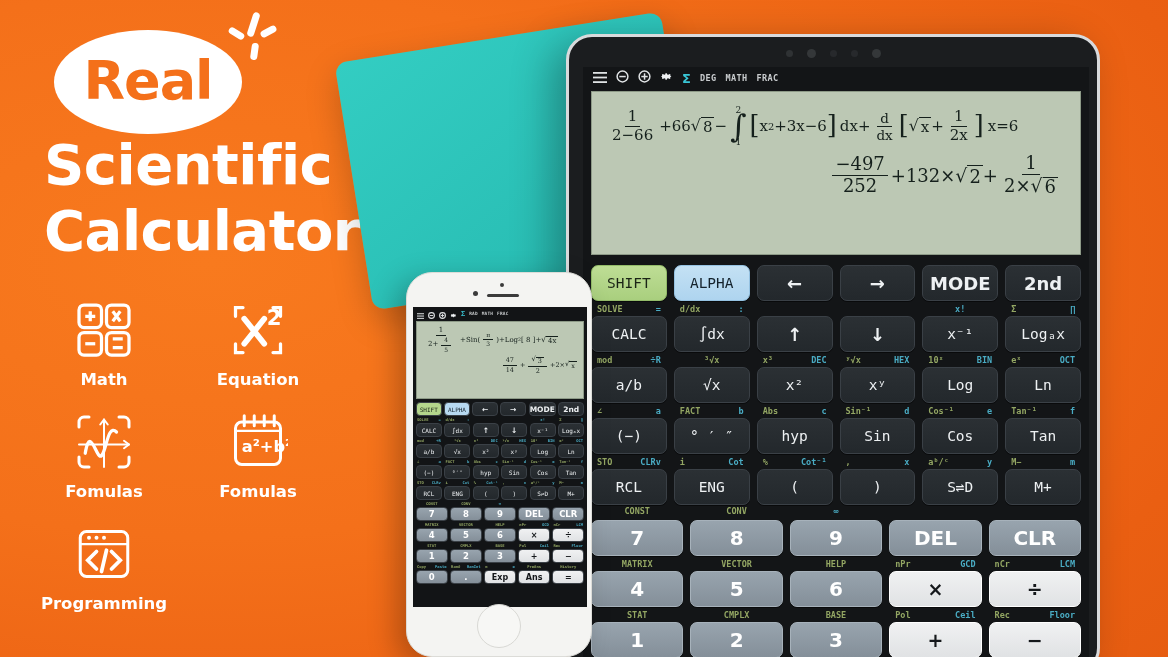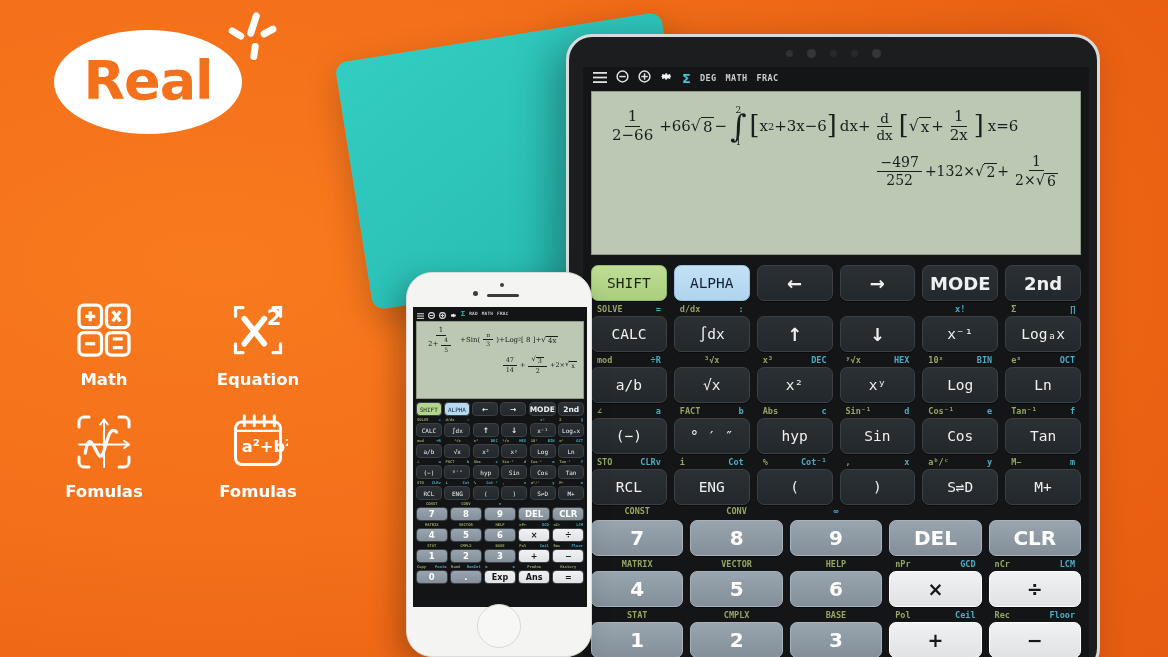--- a/index.html
+++ b/index.html
@@ -121,21 +121,21 @@
   .display {
     margin: 2px 8px 6px 8px;
     background: #bcc8b4;
     border: 1px solid #8d9a87;
     height: 164px;
     position: relative;
     color: #15201c;
     flex: none;
   }
   .expr { position: absolute; left: 14px; top: 14px; font-size: 15px; }
-  .result { position: absolute; right: 16px; top: 62px; font-size: 14px; }
+  .result { position: absolute; right: 16px; top: 62px; font-size: 18px; }
 
   
   .mrow { display: inline-flex; align-items: center; font-family: "DejaVu Serif", serif; white-space: nowrap; }
   .frac { display: inline-flex; flex-direction: column; align-items: center; vertical-align: middle; margin: 0 3px; line-height: 1.05; }
   .frac .num { border-bottom: 1.2px solid #15201c; padding: 0 3px 1px 3px; }
   .frac .den { padding: 1px 3px 0 3px; }
   .sqrt { display: inline-flex; align-items: flex-start; }
   .sqrt .rad { font-size: 1.05em; }
   .sqrt .rand { border-top: 1.2px solid #15201c; padding: 0 2px; margin-top: 1px; }
   sup.e { font-size: .66em; vertical-align: super; }
@@ -235,20 +235,24 @@
     <div class="real-pill">
       <span class="real-word">Real</span>
     </div>
     <div class="sparkle">
       <i class="sp1"></i>
         <i class="sp2"></i>
         <i class="sp3"></i>
         <i class="sp4"></i>
     </div>
 
+    <div class="headline">
+      <div>Scientific</div>
+      <div>Calculator</div>
+    </div>
 
     <div id="features">
 
       <div class="feature">
         <span class="feat-ico">
           <svg viewBox="0 0 48 48" fill="none" stroke="#fff" stroke-width="2.6">
             <rect x="4" y="4" width="18" height="18" rx="4"></rect>
             <rect x="26" y="4" width="18" height="18" rx="4"></rect>
             <rect x="4" y="26" width="18" height="18" rx="4"></rect>
             <rect x="26" y="26" width="18" height="18" rx="4"></rect>
@@ -290,20 +294,33 @@
             <rect x="6" y="8" width="36" height="34" rx="5"></rect>
             <path d="M6 15h36" stroke-width="1.8"></path>
             <path d="M13 3v8M21 3v8M29 3v8M37 3v8" stroke-width="2.4"></path>
             <text x="11" y="32" font-family="DejaVu Sans" font-size="13" font-weight="bold" fill="#fff" stroke="none">a²+b²=</text>
           </svg>
         </span>
         <span class="feat-label">Fomulas</span>
       </div>
 
 
+      <div class="feature">
+        <span class="feat-ico">
+          <svg viewBox="0 0 48 48" fill="none" stroke="#fff" stroke-width="2.4" stroke-linecap="round">
+            <rect x="5" y="6" width="38" height="36" rx="5"></rect>
+            <path d="M5 16h38" stroke-width="1.8"></path>
+            <circle cx="12" cy="11" r="1.6" fill="#fff" stroke="none"></circle>
+            <circle cx="18" cy="11" r="1.6" fill="#fff" stroke="none"></circle>
+            <circle cx="24" cy="11" r="1.6" fill="#fff" stroke="none"></circle>
+            <path d="M18 22l-7 7 7 7M30 22l7 7-7 7M26 21l-4 17" stroke-width="3"></path>
+          </svg>
+        </span>
+        <span class="feat-label">Programming</span>
+      </div>
     </div>
   </div>
 
   <div id="teal-card"></div>
 
   <div id="tablet">
     <div id="tablet-cams">
       <span></span>
         <span class="big"></span>
         <span class="dim"></span>

